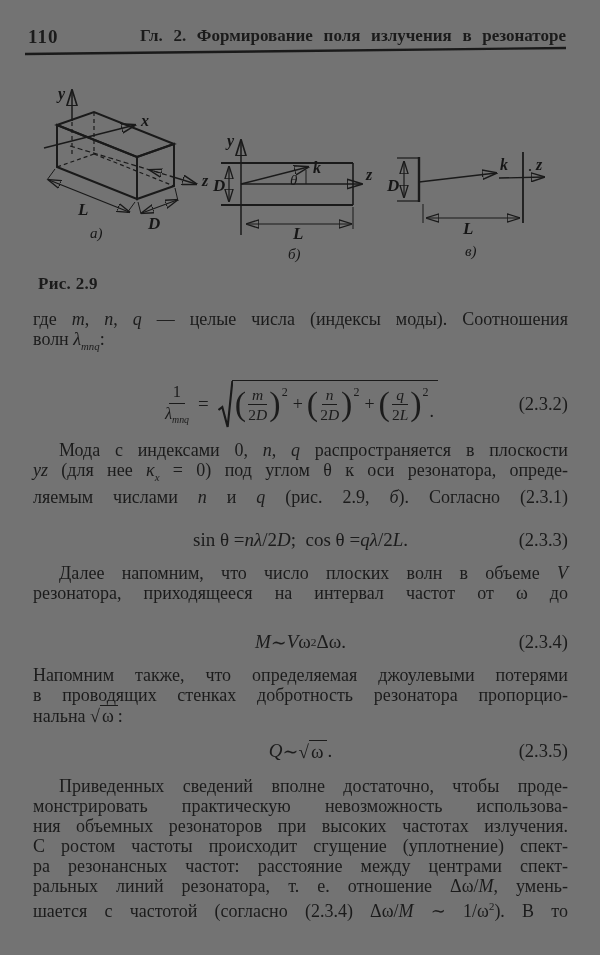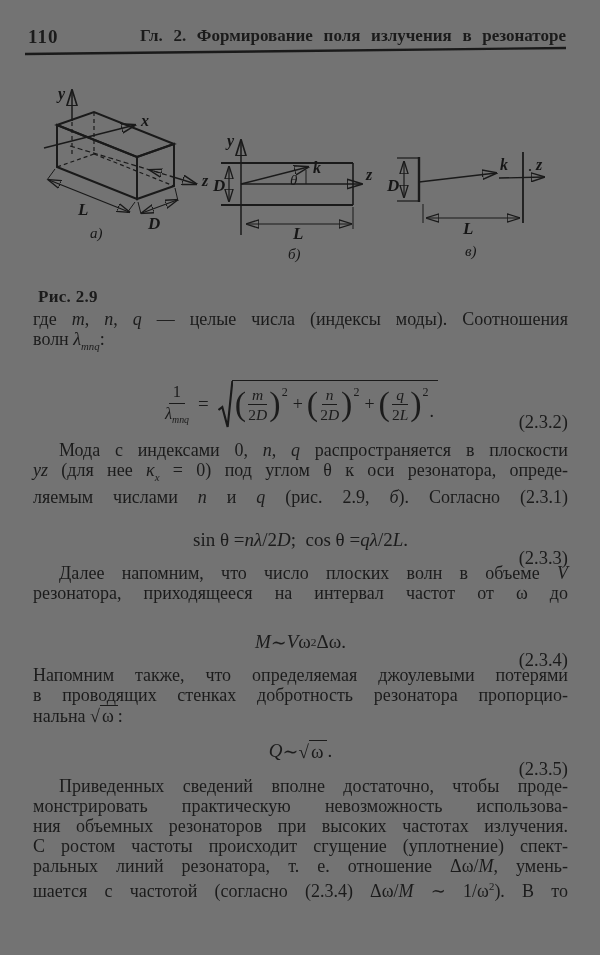--- a/index.html
+++ b/index.html
@@ -19,33 +19,33 @@
     text-align:justify;text-align-last:justify;word-spacing:3px;white-space:nowrap;
   }
   .rulesvg{position:absolute;left:0;top:0;width:600px;height:60px;}
   
   .fig{position:absolute;left:0;top:0;width:600px;height:265px;}
   .fig line,.fig path,.fig polyline{stroke:#1a1a1a;fill:none;}
   .fig text{fill:#161616;font-family:"Liberation Serif","DejaVu Serif",serif;}
   .flab{font-style:italic;font-size:17px;font-weight:bold;}
   .faxis{font-style:italic;font-size:16px;font-weight:bold;}
   .fsub{font-style:italic;font-size:15px;}
-  .caption{position:absolute;left:38px;top:287px;font-size:17px;font-weight:bold;letter-spacing:0.3px;}
+  .caption{position:absolute;left:38px;top:274px;font-size:17px;font-weight:bold;letter-spacing:0.3px;}
   
   .para{position:absolute;left:33px;width:535px;font-size:18px;line-height:20px;}
   .ln{text-align:justify;text-align-last:justify;white-space:normal;}
   .ln.e{text-align:left;text-align-last:auto;}
   .ln.ind{text-indent:26px;}
   sub{font-size:0.6em;}
   sup{font-size:0.6em;}
   .rt{white-space:nowrap;}
   .rtb{display:inline-block;line-height:1;border-top:1.6px solid #1b1b1b;padding:1px 4px 0 2px;}
   
   .eq{position:absolute;left:33px;width:535px;display:flex;align-items:center;justify-content:center;font-size:18.5px;}
-  .eqnum{position:absolute;right:0;top:50%;transform:translateY(-50%);font-size:18.5px;margin-top:18px;}
+  .eqnum{position:absolute;right:0;top:50%;transform:translateY(-50%);font-size:18.5px;}
   .eqbody{display:inline-flex;align-items:center;}
   .eqbig{font-size:19px;}
   .frac{display:inline-flex;flex-direction:column;align-items:center;line-height:1.12;vertical-align:middle;margin:0 2px;}
   .frac .fn{border-bottom:1.5px solid #1a1a1a;padding:0 4px 1px;}
   .frac .fd{padding-top:1px;}
   .lhsfrac{font-size:16.5px;}
   .smfrac{font-size:15.5px;}
   .eqs{margin:0 7px;font-size:19px;}
   .bigsqrt{display:inline-flex;align-items:flex-start;margin-left:2px;}
   .rhook{width:15px;height:48px;margin-right:-1px;}
@@ -216,17 +216,18 @@
   <div class="eq" style="top:737px;height:28px">
     <span class="eqbody eqbig"><i>Q</i> ∼ <span class="rt">√<span class="rtb">ω</span></span> .</span>
     <span class="eqnum">(2.3.5)</span>
   </div>
 
   <div class="para" style="top:776px">
     <div class="ln ind">Приведенных сведений вполне достаточно, чтобы проде-</div>
     <div class="ln">монстрировать практическую невозможность использова-</div>
     <div class="ln">ния объемных резонаторов при высоких частотах излучения.</div>
     <div class="ln">С ростом частоты происходит сгущение (уплотнение) спект-</div>
+    <div class="ln">ра резонансных частот: расстояние между центрами спект-</div>
     <div class="ln">ральных линий резонатора, т. е. отношение Δω/<i>M</i>, умень-</div>
     <div class="ln">шается с частотой (согласно (2.3.4) Δω/<i>M</i> ∼ 1/ω<sup>2</sup>). В то</div>
   </div>
 
 </div>
 
 </body></html>

